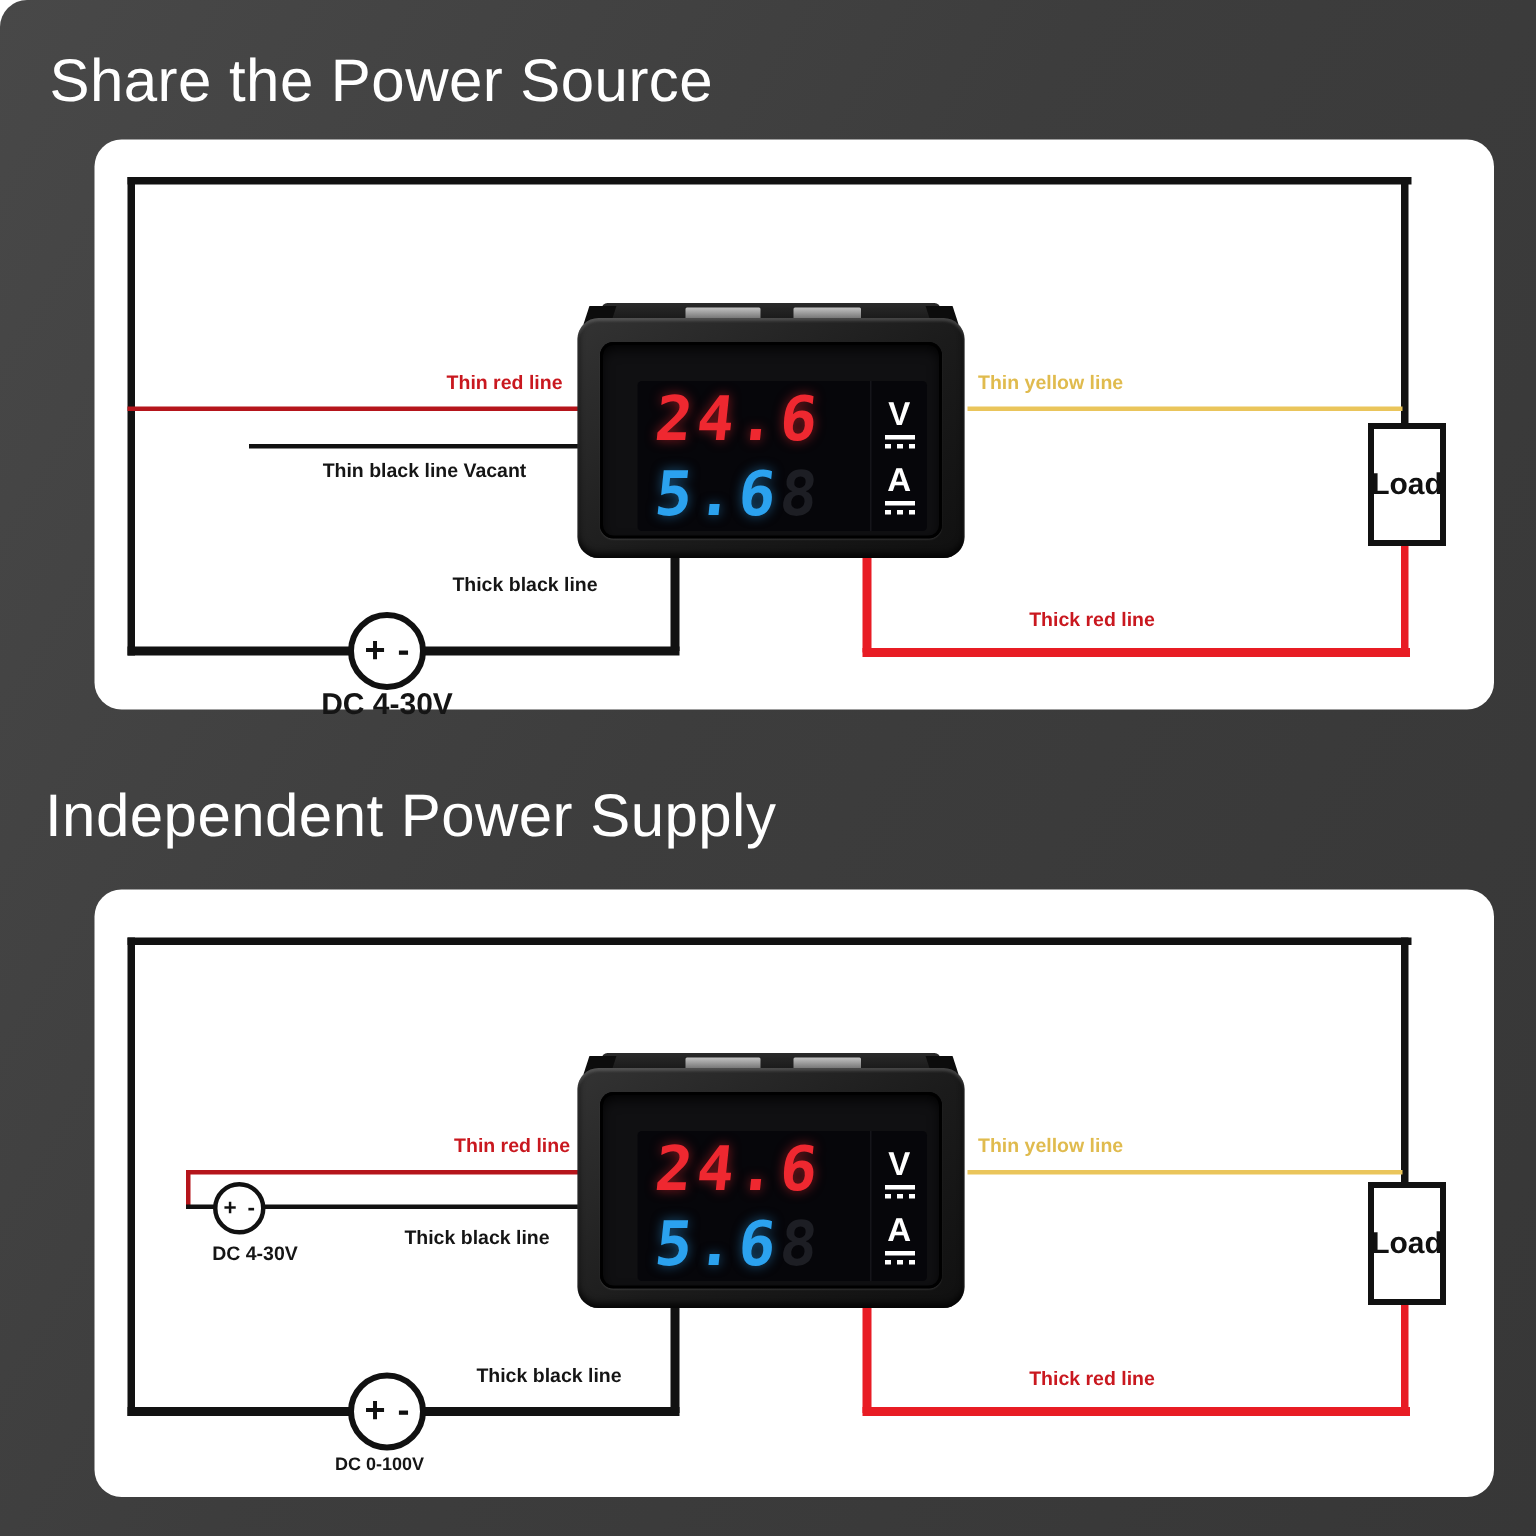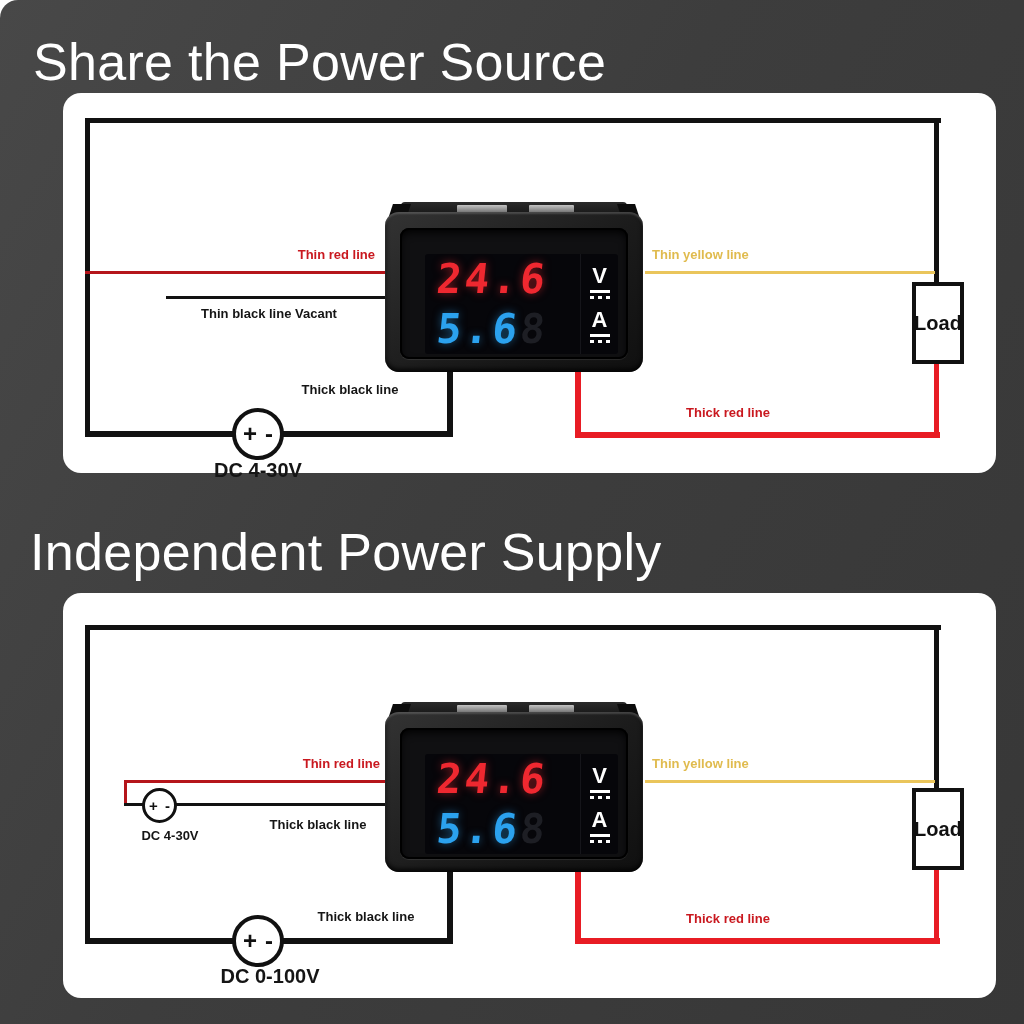--- a/index.html
+++ b/index.html
@@ -7,21 +7,21 @@
     --wire-black:#111111; --wire-thin-red:#b5151b; --wire-thick-red:#e81c24;
     --wire-yellow:#eac55b; --label-red:#c9181f; --label-yellow:#e0bb4e;
     --digit-red:#ef2830; --digit-blue:#2ba2ef; --title-text:#ffffff;
   }
   *{box-sizing:border-box}
   html,body{margin:0;padding:0}
   body{width:1024px;height:1024px;position:relative;background:#fff;
        font-family:"Liberation Sans",sans-serif;overflow:hidden}
   .bg{position:absolute;inset:0;border-top-left-radius:18px;
       background:linear-gradient(120deg,#484848 0%,#3d3d3d 45%,#373737 100%)}
-  .title{position:absolute;margin:0;color:var(--title-text);font-size:52px;
+  .title{position:absolute;margin:0;color:var(--title-text);font-size:40px;
          font-weight:400;letter-spacing:.3px;white-space:nowrap}
   #title1{left:33px;top:32px}
   #title2{left:30px;top:522px}
   .panel{position:absolute;left:63px;width:933px;background:var(--panel);
          border-radius:18px}
   #panel1{top:93px;height:380px}
   #panel2{top:593px;height:405px}
   .wire{position:absolute}
   .wire.black{background:var(--wire-black)}
   .wire.thinred{background:var(--wire-thin-red)}
@@ -89,21 +89,21 @@
   <div class="wire thinred" style="left:22px;top:178px;width:304px;height:3px"></div>
   <div class="wire black" style="left:103px;top:203px;width:224px;height:3px"></div>
   <div class="wire yellow" style="left:582px;top:178px;width:290px;height:3px"></div>
   <div class="wire black" style="left:22px;top:338px;width:368px;height:6px"></div>
   <div class="wire black" style="left:384px;top:272px;width:6px;height:69px"></div>
   <div class="wire thickred" style="left:512px;top:272px;width:6px;height:70px"></div>
   <div class="wire thickred" style="left:512px;top:339px;width:365px;height:6px"></div>
   <div class="wire thickred" style="left:871px;top:268px;width:5px;height:77px"></div>
 
   <div class="lbl red" style="right:621px;top:152px">Thin red line</div>
-  <div class="lbl ctr" style="left:206px;top:211px">Thin black line Vacant</div>
+  <div class="lbl ctr" style="left:220px;top:211px">Thin black line Vacant</div>
   <div class="lbl yellow" style="left:589px;top:152px">Thin yellow line</div>
   <div class="lbl ctr" style="left:287px;top:287px">Thick black line</div>
   <div class="lbl red ctr" style="left:665px;top:310px">Thick red line</div>
 
   <div class="load" style="left:849px;top:189px">
     <span>Load</span>
   </div>
 
   <div class="src big" style="left:169px;top:315px">
     <span>+</span>
@@ -174,21 +174,21 @@
   <div class="src small" style="left:79px;top:195px">
     <span>+</span>
     <span>-</span>
   </div>
   <div class="lbl ctr" style="left:107px;top:233px">DC 4-30V</div>
 
   <div class="src big" style="left:169px;top:322px">
     <span>+</span>
     <span>-</span>
   </div>
-  <div class="lbl ctr" style="left:207px;top:373px;font-size:20px">DC 0-100V</div>
+  <div class="lbl ctr" style="left:190px;top:373px;font-size:12px">DC 0-100V</div>
 
   <div class="meter" style="left:322px;top:109px">
     <div class="m-tabs">
       <i class="nub nl"></i>
         <i class="nub nr"></i>
         <i class="tab t1"></i>
         <i class="tab t2"></i>
     </div>
     <div class="m-body">
       <div class="m-inner">

